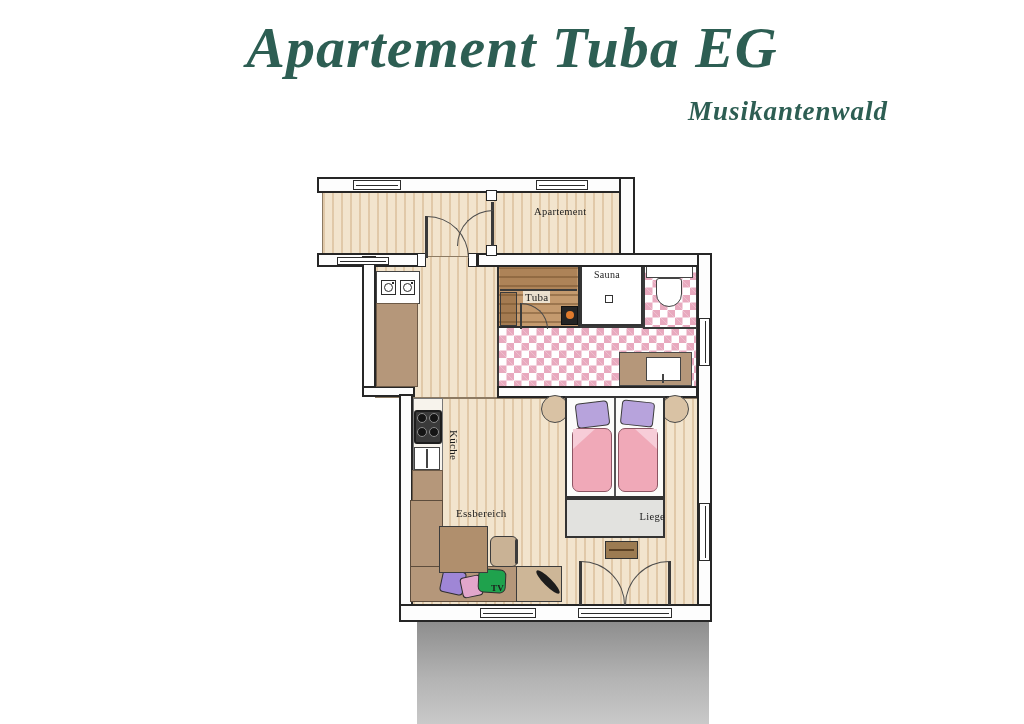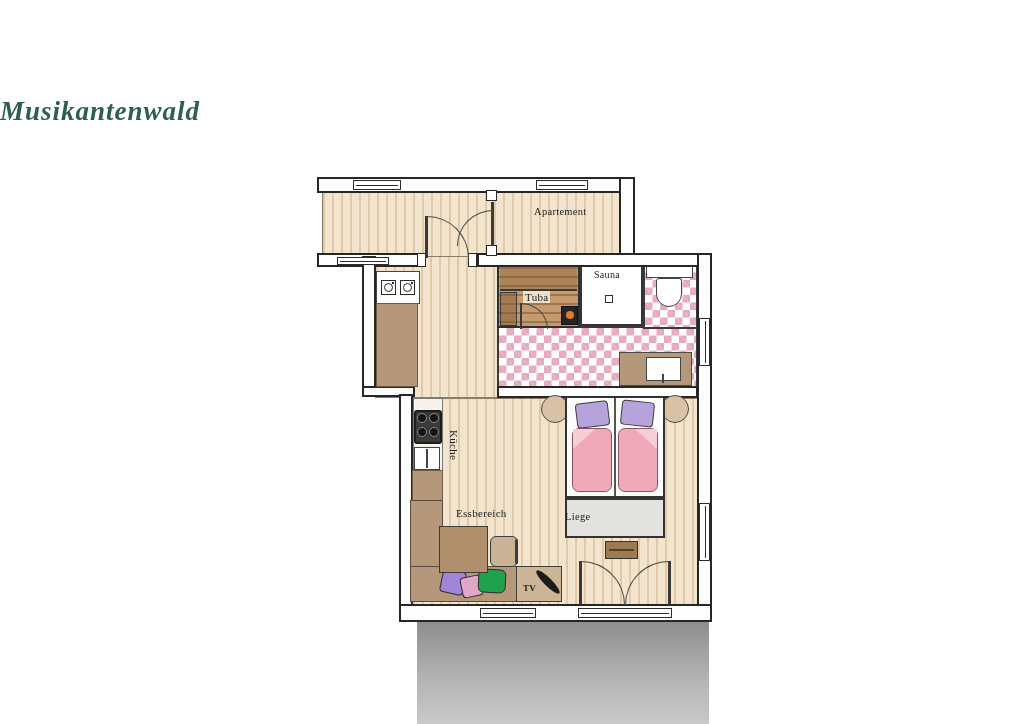--- a/index.html
+++ b/index.html
@@ -3,21 +3,21 @@
 <meta charset="utf-8">
 <style>
   html,body{margin:0;padding:0;background:#fff;}
   #stage{position:relative;width:1024px;height:724px;background:#ffffff;overflow:hidden;
          font-family:"Liberation Serif",serif;}
   .abs{position:absolute;box-sizing:border-box;}
 
   
   .title{left:0;top:8px;width:1024px;text-align:center;font-size:58px;line-height:80px;
          font-style:italic;font-weight:700;color:#2d5e53;letter-spacing:1px;}
-  .subtitle{left:0;top:96px;width:888px;text-align:left;font-size:27px;
+  .subtitle{left:0;top:96px;width:888px;text-align:right;font-size:27px;
          font-style:italic;font-weight:700;color:#2d5e53;letter-spacing:1px;}
 
   
   .wood{background-color:#f2e4cd;
         background-image:repeating-linear-gradient(90deg,rgba(210,178,138,.55) 0 2px,rgba(0,0,0,0) 2px 9px);
         border:1px solid #8d7b63;}
   .tile{background-color:#fff;
         background-image:
           linear-gradient(45deg,#e8a9be 25%,transparent 25%,transparent 75%,#e8a9be 75%),
           linear-gradient(45deg,#e8a9be 25%,transparent 25%,transparent 75%,#e8a9be 75%);
@@ -59,20 +59,21 @@
   .fold-l{width:0;height:0;border-top:20px solid #f7cdd8;border-right:22px solid transparent;left:0;top:0;}
   .fold-r{width:0;height:0;border-top:20px solid #f7cdd8;border-left:22px solid transparent;right:0;top:0;}
 
   .shadow{background:linear-gradient(180deg,#8e8e8e 0%,#b3b3b3 55%,#c9c9c9 100%);}
 </style>
 </head>
 <body>
 
 <div id="stage">
 
+  <div class="abs title">Apartement Tuba EG</div>
   <div class="abs subtitle">Musikantenwald</div>
 
   <div class="abs wood" style="left:322px;top:190px;width:310px;height:68px;"></div>
   <div class="abs wood" style="left:375px;top:256px;width:323px;height:142px;"></div>
   <div class="abs wood" style="left:412px;top:398px;width:286px;height:210px;"></div>
 
   <div class="abs tile" style="left:497px;top:326px;width:201px;height:62px;"></div>
   <div class="abs tile" style="left:643px;top:263px;width:55px;height:66px;"></div>
 
   <div class="abs saunawood" style="left:497px;top:265px;width:83px;height:63px;"></div>
@@ -143,37 +144,37 @@
   <div class="abs brown" style="left:410px;top:500px;width:33px;height:70px;border:1px solid #5d4c3c;"></div>
   <div class="abs brown" style="left:410px;top:566px;width:107px;height:36px;border:1px solid #5d4c3c;"></div>
   <div class="abs cushion" style="left:441px;top:570px;width:24px;height:24px;background:#9f86d6;transform:rotate(12deg);"></div>
   <div class="abs cushion" style="left:461px;top:576px;width:21px;height:21px;background:#e2a6cb;transform:rotate(-12deg);"></div>
   <div class="abs cushion" style="left:478px;top:569px;width:28px;height:24px;background:#1fa24d;border-radius:6px;transform:rotate(3deg);"></div>
   <div class="abs" style="left:439px;top:526px;width:49px;height:47px;background:#b08f6d;border:1.5px solid #3c3c3c;"></div>
   <div class="abs" style="left:490px;top:536px;width:28px;height:31px;background:#c9b295;border:1.5px solid #3c3c3c;border-radius:6px;"></div>
   <div class="abs" style="left:515px;top:539px;width:3px;height:25px;background:#3c3c3c;border-radius:2px;"></div>
 
   <div class="abs" style="left:516px;top:566px;width:46px;height:36px;background:#cdb697;border:1.5px solid #3c3c3c;"></div>
-  <div class="abs lbl" style="left:523px;top:583px;font-size:9px;font-weight:700;">TV</div>
+  <div class="abs lbl" style="left:491px;top:583px;font-size:9px;font-weight:700;">TV</div>
   <div class="abs" style="left:532px;top:578px;width:32px;height:8px;background:#1c1c1c;border-radius:50%;transform:rotate(45deg);"></div>
 
   <div class="abs" style="left:541px;top:395px;width:28px;height:28px;background:#d9c2a4;border:1.5px solid #4a4a4a;border-radius:50%;"></div>
   <div class="abs" style="left:661px;top:395px;width:28px;height:28px;background:#d9c2a4;border:1.5px solid #4a4a4a;border-radius:50%;"></div>
   <div class="abs" style="left:565px;top:396px;width:100px;height:102px;background:#fcfcfa;border:2px solid #333;"></div>
   <div class="abs" style="left:614px;top:398px;width:1.5px;height:98px;background:#555;"></div>
   <div class="abs pillow" style="left:576px;top:402px;width:33px;height:25px;transform:rotate(-7deg);"></div>
   <div class="abs pillow" style="left:621px;top:401px;width:33px;height:25px;transform:rotate(6deg);"></div>
   <div class="abs duvet" style="left:572px;top:428px;width:40px;height:64px;">
     <div class="abs fold-l"></div>
   </div>
   <div class="abs duvet" style="left:618px;top:428px;width:40px;height:64px;">
     <div class="abs fold-r"></div>
   </div>
   <div class="abs" style="left:565px;top:498px;width:100px;height:40px;background:#e2e2df;border:2px solid #333;"></div>
-  <div class="abs lbl" style="left:565px;top:511px;width:100px;text-align:left;font-size:10.5px;">Liege</div>
+  <div class="abs lbl" style="left:565px;top:511px;width:100px;text-align:right;font-size:10.5px;">Liege</div>
   <div class="abs" style="left:605px;top:541px;width:33px;height:18px;background:#9c7b52;border:1.5px solid #333;"></div>
   <div class="abs" style="left:609px;top:549px;width:25px;height:1.5px;background:#5a4024;"></div>
 
   <div class="abs leaf" style="left:579px;top:561px;width:3px;height:44px;"></div>
   <div class="abs arc tr" style="left:581px;top:561px;width:44px;height:44px;"></div>
   <div class="abs leaf" style="left:668px;top:561px;width:3px;height:44px;"></div>
   <div class="abs arc tl" style="left:625px;top:561px;width:44px;height:44px;"></div>
 
   <div class="abs lbl" style="left:534px;top:206px;font-size:10.5px;">Apartement</div>
 

